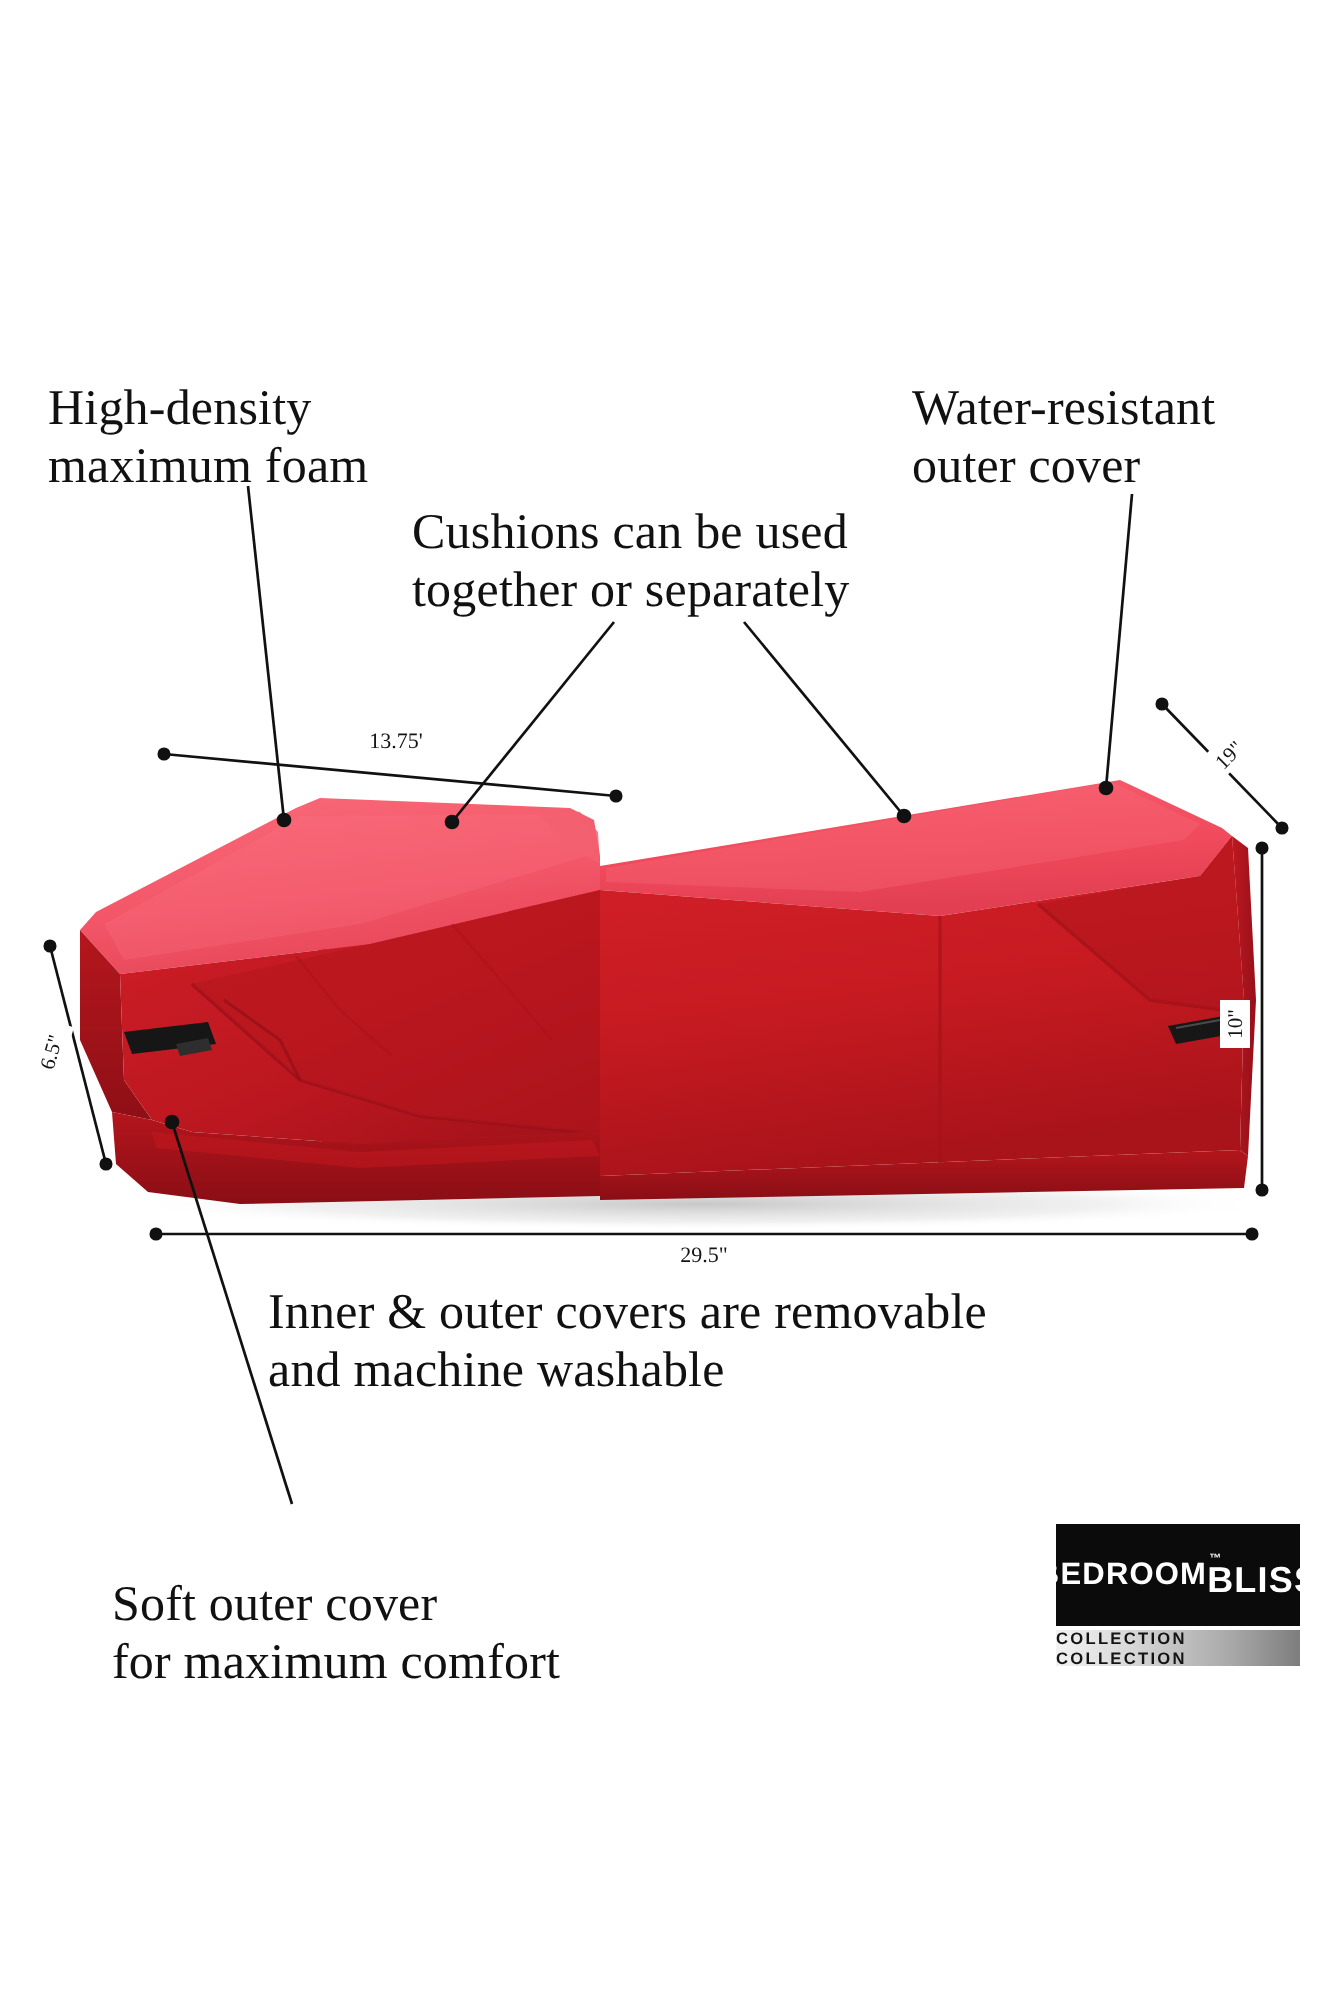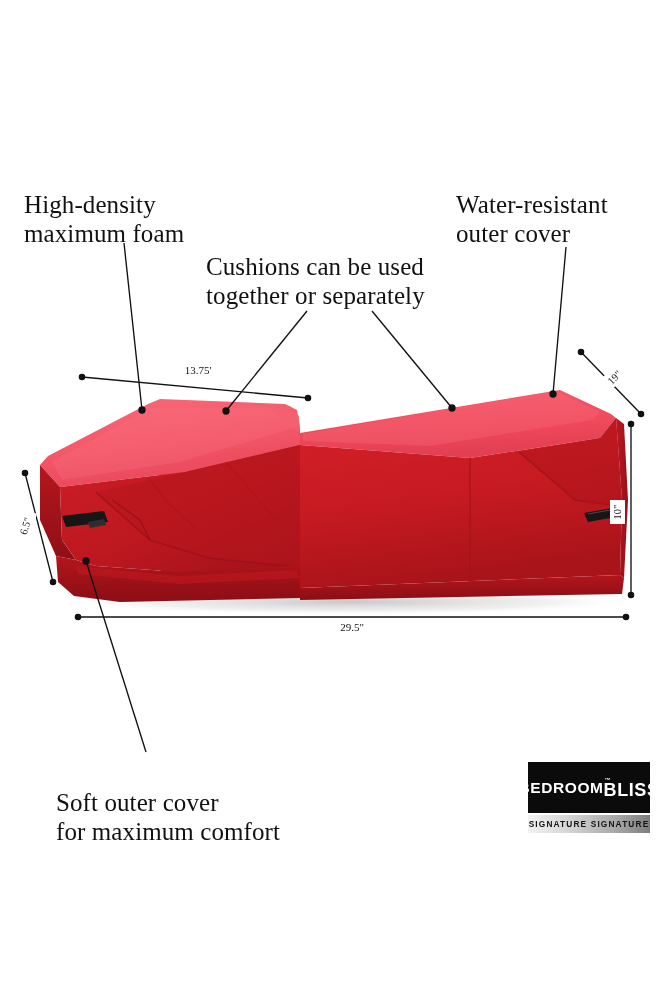--- a/index.html
+++ b/index.html
@@ -284,30 +284,32 @@
 
   <div class="callout cal-foam">High-density
 maximum foam</div>
 
   <div class="callout cal-water">Water-resistant
 outer cover</div>
 
   <div class="callout cal-cushions">Cushions can be used
 together or separately</div>
 
+  <div class="callout cal-washable">Inner &amp; outer covers are removable
+and machine washable</div>
 
   <div class="callout cal-soft">Soft outer cover
 for maximum comfort</div>
 
   <div id="logo">
     <div class="logo-box">
       <div class="logo-l1">
         <span>BEDROOM</span>
         <span class="logo-tm">™</span>
       </div>
       <div class="logo-l2">BLISS</div>
     </div>
     <div class="logo-strip">
-      <span>SIGNATURE SIGNATURE</span>
+      <span>COLLECTION COLLECTION</span>
     </div>
   </div>
 
 </div>
 
 </body></html>

